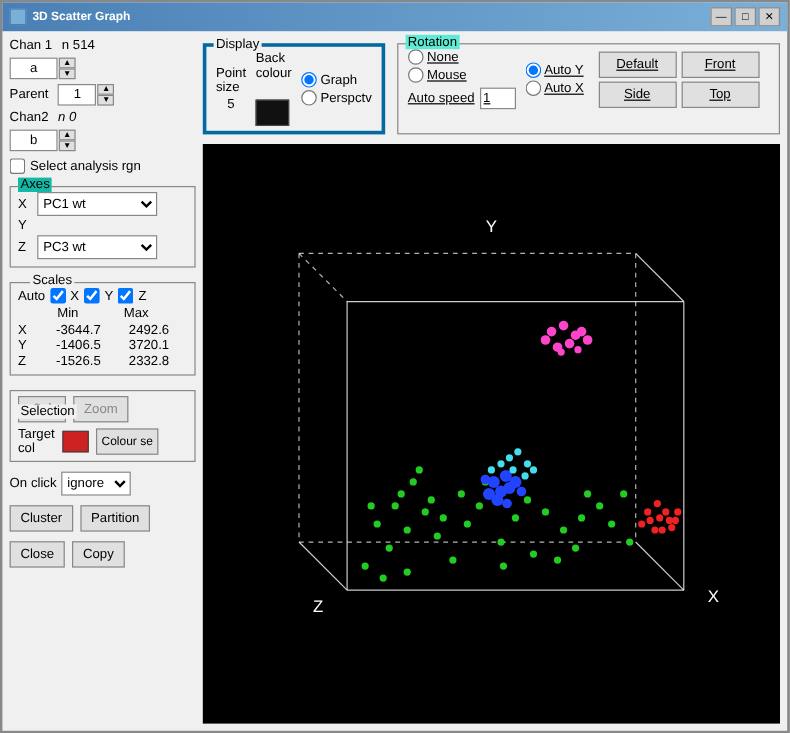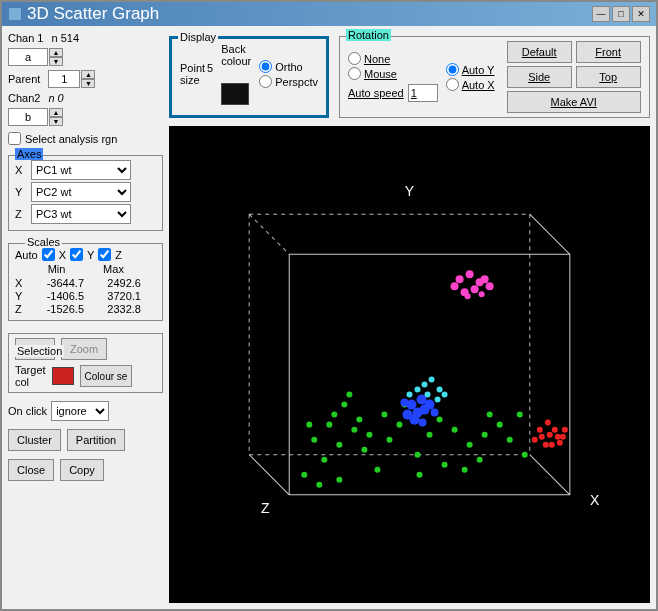--- a/index.html
+++ b/index.html
@@ -32,22 +32,22 @@
     }
 
     .title-icon {
       width: 14px;
       height: 14px;
       background: #7ab0d8;
       border: 1px solid #4a7fb5;
     }
 
     .title-text {
-      font-size: 17px;
-      font-weight: normal;
+      font-size: 10px;
+      font-weight: bold;
     }
 
     .title-buttons {
       display: flex;
       gap: 2px;
     }
 
     .title-btn {
       width: 18px;
       height: 16px;
@@ -140,21 +140,21 @@
       border: 1px solid #888;
       padding: 4px 6px;
       position: relative;
       margin-top: 6px;
     }
 
     .group-box-title {
       position: absolute;
       top: -8px;
       left: 6px;
-      background: #3b82f6;
+      background: #14b8a6;
       padding: 0 2px;
       font-size: 11px;
     }
 
     .axis-row {
       display: flex;
       align-items: center;
       gap: 4px;
       margin-bottom: 2px;
     }
@@ -371,21 +371,21 @@
     }
 
     .display-inner {
       display: flex;
       align-items: center;
       gap: 8px;
     }
 
     .point-size-col {
       display: flex;
-      flex-direction: row;
+      flex-direction: column;
       gap: 2px;
     }
 
     .back-colour-col {
       display: flex;
       flex-direction: column;
       gap: 16px;
       align-items: flex-start;
     }
 
@@ -466,25 +466,20 @@
         <div class="axis-row">
           <span class="axis-label">X</span>
           <select>
             <option>PC1 wt</option>
             <option>PC2 wt</option>
             <option>PC3 wt</option>
           </select>
         </div>
         <div class="axis-row">
           <span class="axis-label">Y</span>
-          <select>
-            <option>PC1 wt</option>
-            <option selected="">PC2 wt</option>
-            <option>PC3 wt</option>
-          </select>
         </div>
         <div class="axis-row">
           <span class="axis-label">Z</span>
           <select>
             <option>PC1 wt</option>
             <option>PC2 wt</option>
             <option selected="">PC3 wt</option>
           </select>
         </div>
       </div>
@@ -567,21 +562,21 @@
               <span>Point<br>size</span>
               <span style="font-size:11px; text-align:center;">5</span>
             </div>
             <div class="back-colour-col">
               <span>Back<br>colour</span>
               <div class="color-swatch" style="background: #111; width:28px; height:22px;"></div>
             </div>
             <div class="ortho-persp-col">
               <div class="radio-row">
                 <input type="radio" name="projection" checked="" style="">
-                <span>Ortho</span>
+                <span>Graph</span>
               </div>
               <div class="radio-row">
                 <input type="radio" name="projection" style="">
                 <span>Perspctv</span>
               </div>
             </div>
           </div>
         </div>
 
         <div class="rotation-group">
@@ -613,21 +608,20 @@
             </div>
             <div class="rotation-buttons">
               <div style="display:flex; gap:4px;">
                 <button class="rot-btn">Default</button>
                 <button class="rot-btn">Front</button>
               </div>
               <div style="display:flex; gap:4px;">
                 <button class="rot-btn">Side</button>
                 <button class="rot-btn">Top</button>
               </div>
-              <button class="rot-btn" style="width:134px;">Make AVI</button>
             </div>
           </div>
         </div>
 
       </div>
 
       <div class="scatter-canvas">
         <svg viewBox="0 0 480 380" xmlns="http://www.w3.org/2000/svg">
 
           <line x1="80" y1="40" x2="360" y2="40" stroke="white" stroke-width="1" stroke-dasharray="4,4" opacity="0.7"></line>

